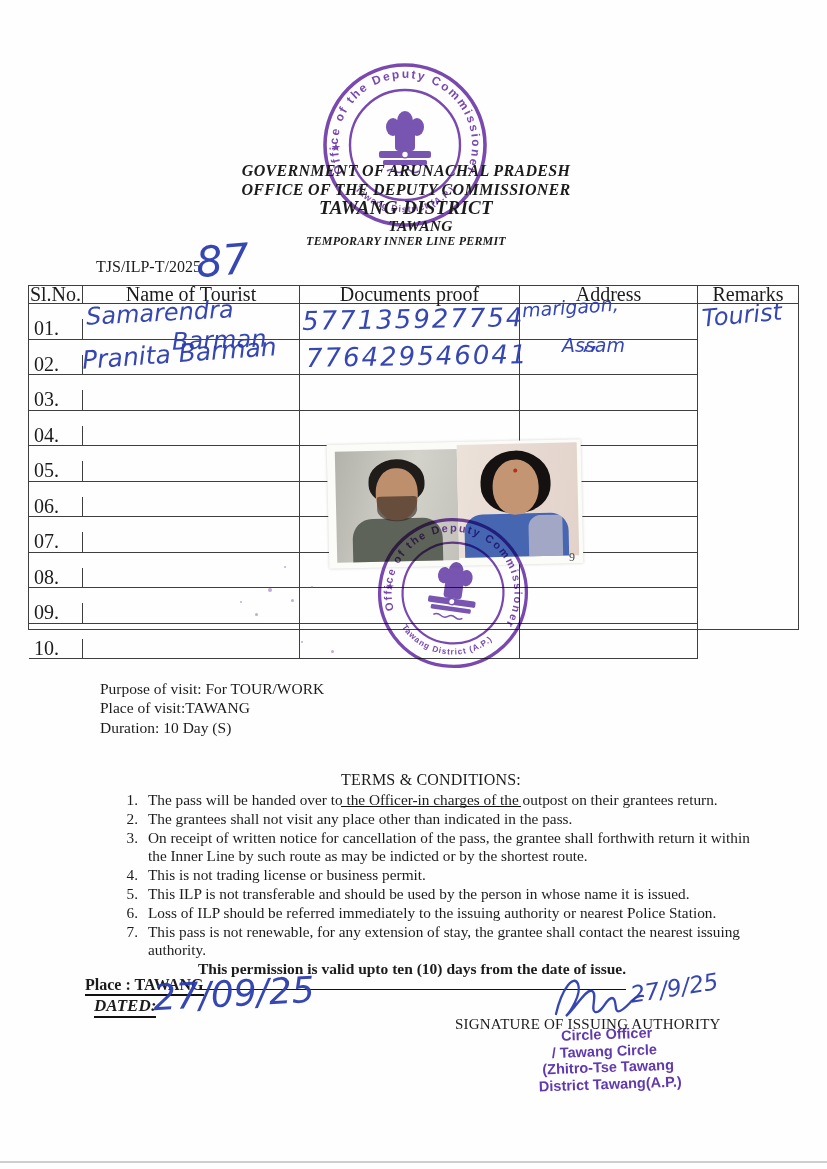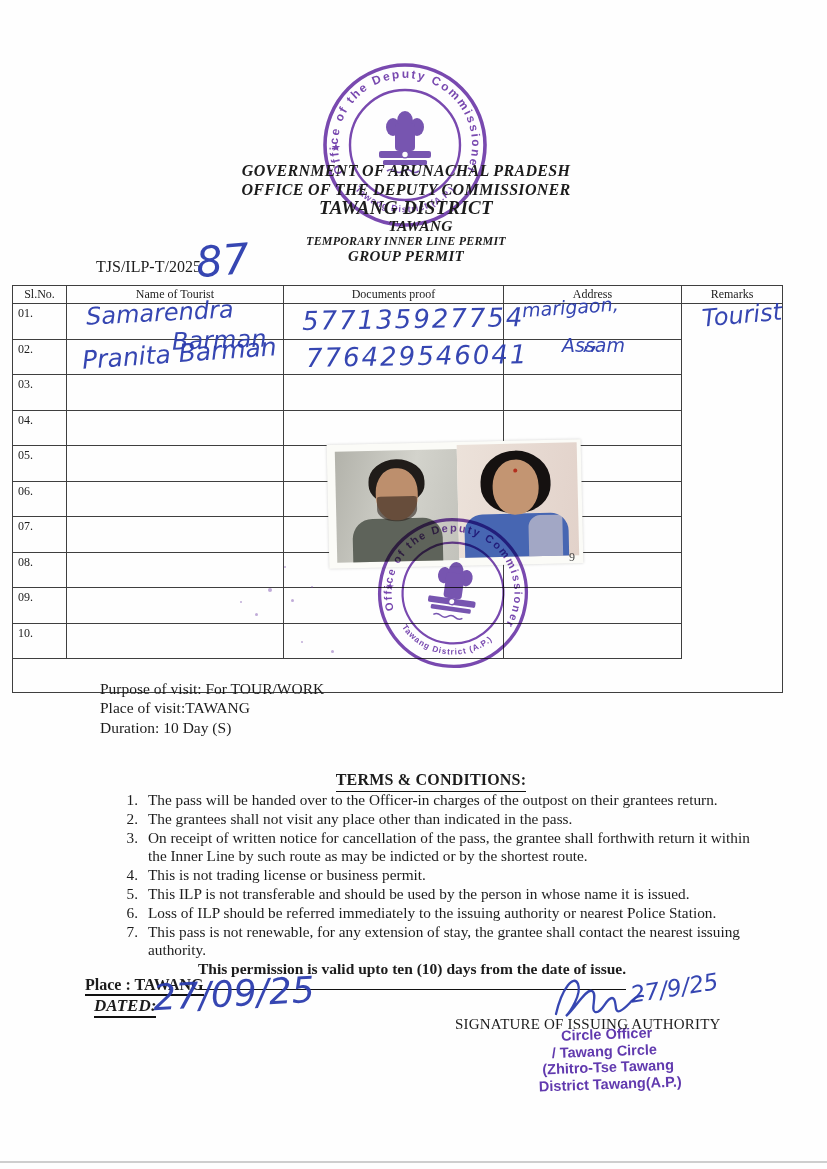--- a/index.html
+++ b/index.html
@@ -28,29 +28,29 @@
   .hw-addr1a{left:522px;top:298px;font-size:19px;transform:rotate(-4deg);}
   .hw-addr1b{left:562px;top:317px;font-size:19px;margin-top:19px;}
   .hw-rem1{left:702px;top:303px;font-size:24px;transform:rotate(-5deg);}
   .hw-name2{left:82px;top:341px;font-size:25px;transform:rotate(-4deg);}
   .hw-doc2{left:306px;top:343px;font-size:26px;letter-spacing:2px;transform:rotate(-1deg);}
   .hw-ditto{left:580px;top:344px;font-size:24px;}
   .hw-dated{left:153px;top:976px;font-size:36px;transform:rotate(-3deg);}
   .hw-sigdate{left:630px;top:977px;font-size:23px;transform:rotate(-9deg);}
   
   .permit-table{
-    position:absolute;left:12px;top:285px;width:771px;height:408px;
+    position:absolute;left:28px;top:285px;width:771px;height:345px;
     display:grid;grid-template-columns:54px 217px 220px 178px 1fr;
     grid-template-rows:18px repeat(10,35.5px);
-    border:1.4px solid #3f3f3f;box-sizing:border-box;font-size:12px;
+    border:1.4px solid #3f3f3f;box-sizing:border-box;font-size:20px;
   }
   .permit-table>div{box-sizing:border-box;}
   .th{border-right:1.2px solid #3f3f3f;border-bottom:1.2px solid #3f3f3f;text-align:center;line-height:16px;}
   .th.last{border-right:none;}
-  .sl{border-right:1.2px solid #3f3f3f;border-bottom:1.2px solid #3f3f3f;padding:1px 0 4px 5px;line-height:16px;}
+  .sl{border-right:1.2px solid #3f3f3f;border-bottom:1.2px solid #3f3f3f;padding:1px 0 4px 5px;line-height:16px;margin-top:15px;}
   .cell{border-right:1.2px solid #3f3f3f;border-bottom:1.2px solid #3f3f3f;}
   .remarks-cell{grid-column:5;grid-row:2 / span 10;}
   
   .photo-paper{position:absolute;left:328px;top:442px;width:254px;height:124px;background:#fbfbf7;
     transform:rotate(-1.3deg);box-shadow:0 0 3px rgba(0,0,0,.18);}
   .photo{position:absolute;overflow:hidden;}
   .photo-man{left:8px;top:7px;width:122px;height:111px;background:linear-gradient(105deg,#b2b2aa,#d3d3cc 55%,#c2c2bb);}
   .photo-woman{left:130px;top:3px;width:120px;height:113px;background:linear-gradient(100deg,#ece2da,#e2d2ca);}
   .photo .hair-m{position:absolute;left:33px;top:9px;width:56px;height:44px;background:#201c19;border-radius:50% 50% 42% 42%;}
   .photo .face-m{position:absolute;left:40px;top:18px;width:42px;height:52px;background:#bd8f6d;border-radius:46%;}
@@ -64,21 +64,21 @@
   .photo .drape-w{position:absolute;left:70px;top:72px;width:34px;height:44px;background:rgba(236,220,214,.55);border-radius:12px 4px 0 0;}
   .photo-num{position:absolute;left:569px;top:550px;font-size:12px;color:#444;}
   
   .stamp-svg{position:absolute;mix-blend-mode:multiply;opacity:.9;}
   .stamp1{left:321px;top:61px;}
   .stamp2{left:376px;top:516px;transform:rotate(8deg);}
   
   .visit{position:absolute;left:100px;top:679px;font-size:15.5px;line-height:19.3px;}
   
   .tc-head-wrap{position:absolute;left:0;top:771px;width:827px;text-align:center;}
-  .tc-head{font-weight:bold;font-size:16px;border-bottom:1.6px solid #111;padding-bottom:3px;letter-spacing:.2px;margin-left:35px;}
+  .tc-head{font-weight:normal;font-size:16px;border-bottom:1.6px solid #111;padding-bottom:18px;letter-spacing:.2px;margin-left:35px;}
   .terms{position:absolute;left:118px;top:791px;width:640px;font-size:15.3px;line-height:18.8px;}
   .term{display:flex;}
   .term .n{width:20px;flex:0 0 20px;text-align:right;margin-right:10px;}
   .term .t{width:602px;}
   .validity-wrap{position:absolute;left:0;top:960px;width:824px;text-align:center;}
   .validity{font-weight:bold;font-size:15.5px;border-bottom:1.8px solid #111;padding-bottom:12px;}
   
   .place-line{position:absolute;left:85px;top:976px;font-weight:bold;font-size:16px;border-bottom:2px solid #111;padding-bottom:0;}
   .dated-label{position:absolute;left:94px;top:996px;font-weight:bold;font-size:17px;border-bottom:2px solid #111;font-style:italic;}
   .sig-label{position:absolute;left:455px;top:1016px;font-size:15px;letter-spacing:.2px;}
@@ -125,21 +125,20 @@
       <path d="M66 110 q4 -3 8 0 t8 0 t8 0 t8 0" stroke="#54289c" stroke-width="1.6" fill="none"></path>
     </g>
   </svg>
 
   <div class="hdr">
     <div class="l1">GOVERNMENT OF ARUNACHAL PRADESH</div>
     <div class="l2">OFFICE OF THE DEPUTY COMMISSIONER</div>
     <div class="l3">TAWANG DISTRICT</div>
     <div class="l4">TAWANG</div>
     <div class="l5">TEMPORARY INNER LINE PERMIT</div>
-    <div class="l6">GROUP PERMIT</div>
   </div>
 
   <div class="permit-no">TJS/ILP-T/2025</div>
   <div class="hand hw-87">87</div>
 
   <div class="permit-table">
     <div class="th">Sl.No.</div>
     <div class="th">Name of Tourist</div>
     <div class="th">Documents proof</div>
     <div class="th">Address</div>

